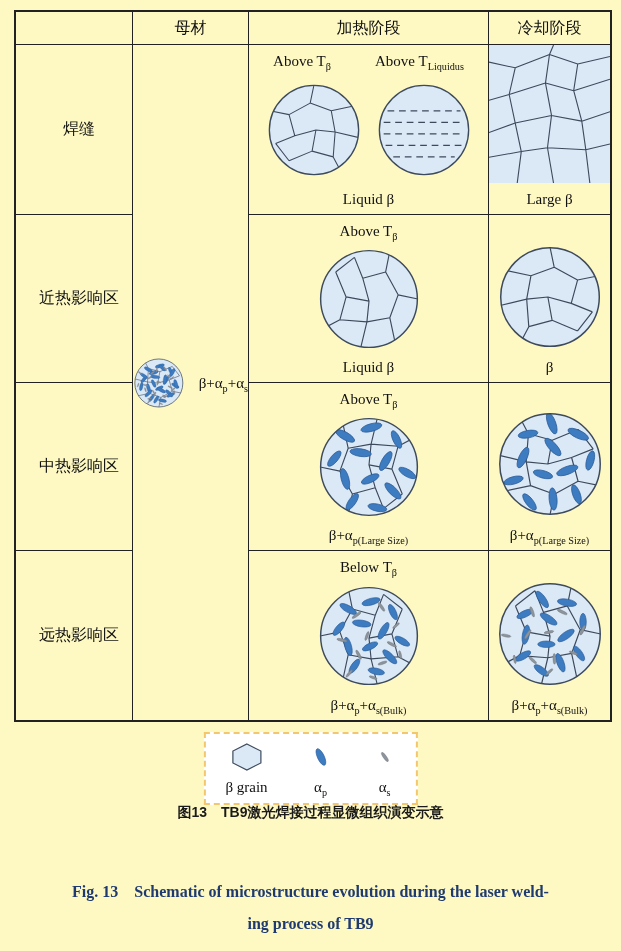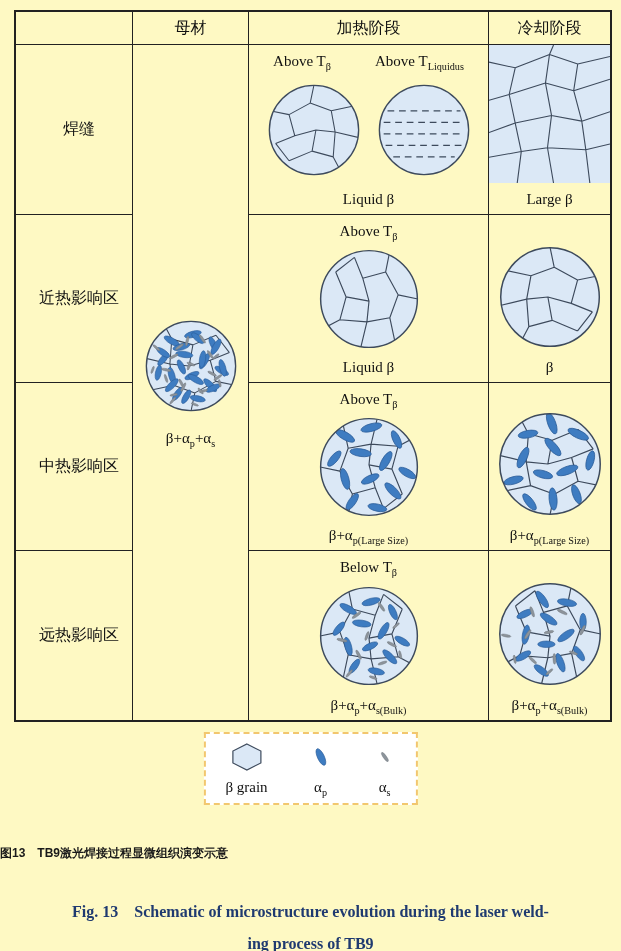--- a/index.html
+++ b/index.html
@@ -16,45 +16,45 @@
        border:2px solid var(--table-line);}
   .cell{border-left:1px solid var(--table-line);border-top:1px solid var(--table-line);
         box-sizing:border-box;overflow:hidden;}
   .cell.first-col{border-left:none;padding-left:10px;}
   .cell.first-row{border-top:none;}
   .center-txt{display:flex;align-items:center;justify-content:center;font-size:16px;}
   .stack{height:100%;display:flex;flex-direction:column;align-items:center;
          justify-content:space-between;padding:6px 2px 5px;box-sizing:border-box;}
   .stack-end{height:100%;display:flex;flex-direction:column;align-items:center;
              justify-content:flex-end;gap:7px;padding:0 2px 5px;box-sizing:border-box;}
-  .stack-center{height:100%;display:flex;flex-direction:column;align-items:center;
-                justify-content:center;gap:14px;box-sizing:border-box;}
+  .stack-center{height:100%;display:flex;flex-direction:row;align-items:center;
+                gap:14px;box-sizing:border-box;}
   .lbl{font-size:15px;line-height:20px;white-space:nowrap;}
   sub{font-size:0.68em;line-height:0;}
   .toplabels{width:100%;display:flex;justify-content:space-around;}
   .circpair{display:flex;gap:14px;align-items:center;}
   .mcircle{display:block;}
   .gfill{fill:var(--grain-fill);}
   .gline{stroke:var(--boundary);stroke-width:1.1;fill:none;stroke-linejoin:round;}
   .gring{fill:none;stroke:var(--boundary);stroke-width:1.4;}
   .ap{fill:var(--ap-fill);stroke:var(--ap-stroke);stroke-width:0.6;}
   .as{fill:var(--as-fill);stroke:var(--as-stroke);stroke-width:0.4;}
   .dashline{stroke:var(--boundary);stroke-width:1.2;stroke-dasharray:7 5;}
   .hex{fill:var(--grain-fill);stroke:var(--boundary);stroke-width:1.2;}
   .colbeta{display:block;width:100%;}
   .legend{position:absolute;left:50%;top:732px;transform:translateX(-50%);
           border:2px dashed var(--legend-border);padding:8px 20px 6px;
           display:flex;gap:40px;background:#fff;}
   .legend-item{display:flex;flex-direction:column;align-items:center;gap:5px;}
   .legend-item .lbl{font-size:15px;}
-  .caption-zh{position:absolute;left:0;top:845px;width:100%;text-align:left;
-              font-family:"Liberation Sans",sans-serif;font-weight:bold;font-size:12px;color:#1a1a1a;}
+  .caption-zh{position:absolute;left:0;top:804px;width:100%;text-align:center;
+              font-family:"Liberation Sans",sans-serif;font-weight:bold;font-size:14px;color:#1a1a1a;}
   .caption-en{position:absolute;left:0;width:100%;text-align:center;
               font-family:"Liberation Serif",serif;font-weight:bold;font-size:16px;
-              color:var(--caption-blue);margin-top:20px;}
+              color:var(--caption-blue);}
   .caption-en.l1{top:882px;} .caption-en.l2{top:915px;}
 </style>
 </head>
 <body>
 
 <div class="page">
 
   <svg width="0" height="0" style="position:absolute">
     <defs>
       <clipPath id="cclip">

